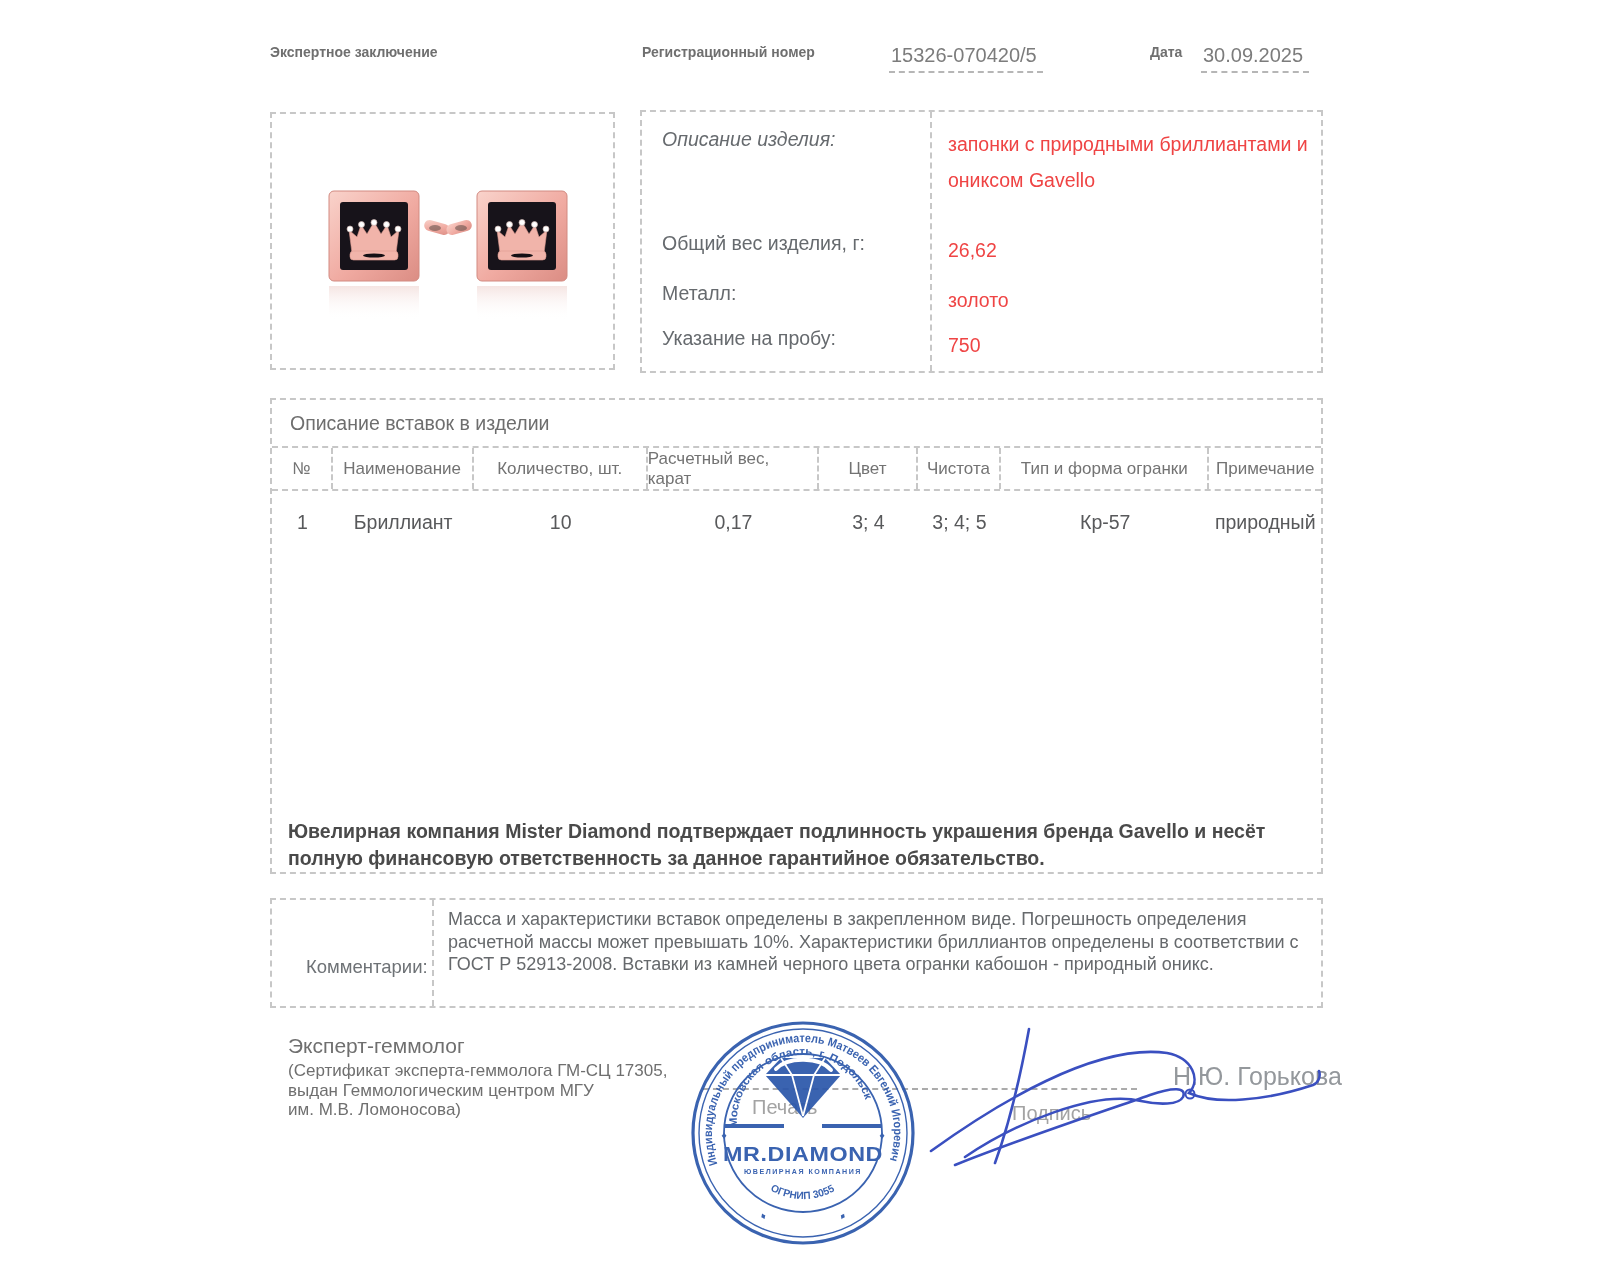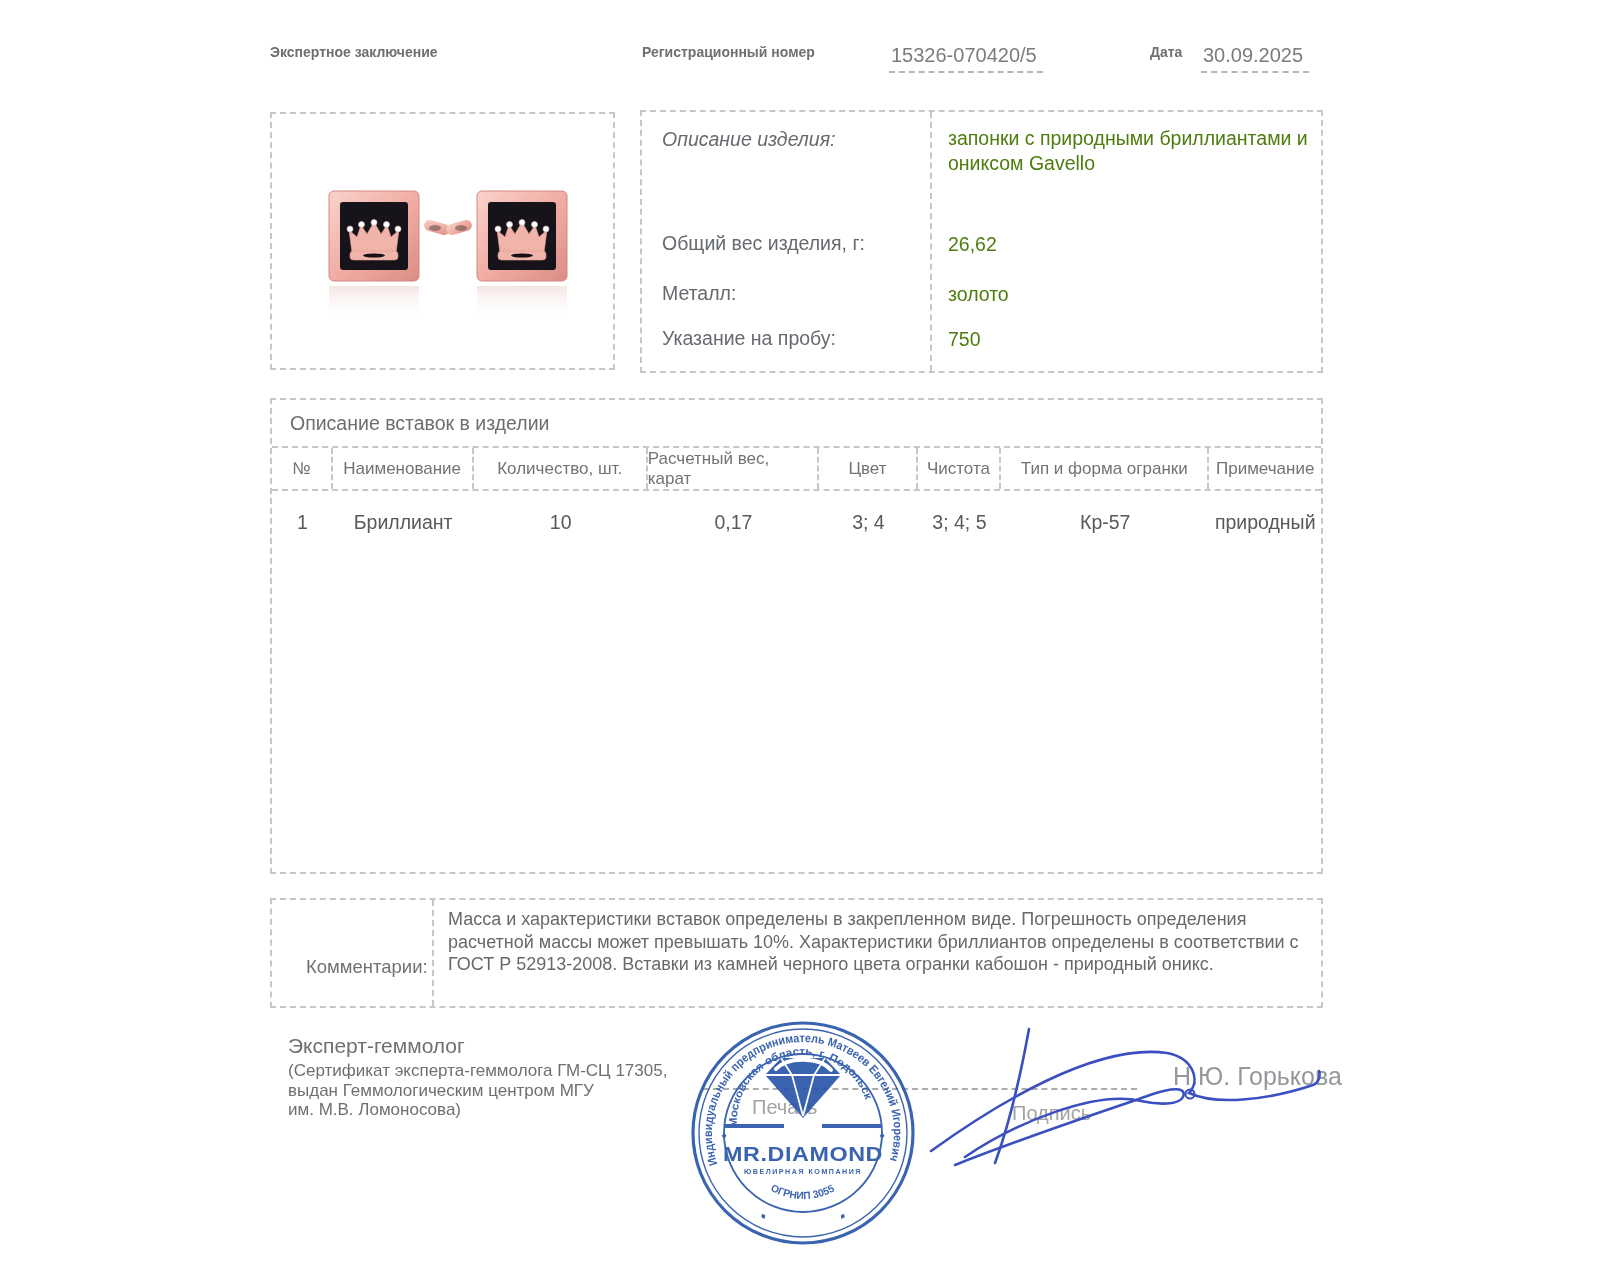--- a/index.html
+++ b/index.html
@@ -4,21 +4,21 @@
 <style>
   html,body{margin:0;padding:0;background:#fff;}
   #page{position:relative;width:1600px;height:1280px;background:#ffffff;overflow:hidden;
         font-family:"Liberation Sans",sans-serif;color:#6b6b6b;}
   .abs{position:absolute;}
   .dashed-box{position:absolute;border:2px dashed #c7c7c7;box-sizing:border-box;}
   .dash-underline{display:inline-block;border-bottom:2px dashed #b6b6b6;padding:0 6px 4px 2px;}
   .hdr-label{font-size:14px;font-weight:bold;color:#6f6f6f;}
   .hdr-value{font-size:20px;color:#7c7c7c;}
   .field-label{font-size:19.5px;color:#666a6e;}
-  .field-value{font-size:19.5px;color:#4d7c0f;line-height:25px;}
+  .field-value{font-size:19.5px;color:#ef4444;line-height:36px;}
   .v-divider{position:absolute;top:0;bottom:0;border-left:2px dashed #c7c7c7;}
   .tbl-title{font-size:19.5px;color:#6e6e6e;}
   .tbl-head-row{position:absolute;display:flex;border-top:2px dashed #c7c7c7;border-bottom:2px dashed #c7c7c7;box-sizing:border-box;}
   .tbl-head-cell{box-sizing:border-box;border-right:2px dashed #c7c7c7;display:flex;align-items:center;justify-content:center;
                  font-size:17px;color:#737373;}
   .tbl-head-cell.last{border-right:none;}
   .tbl-data-row{position:absolute;display:flex;}
   .tbl-data-cell{box-sizing:border-box;display:flex;align-items:flex-start;justify-content:center;
                  font-size:19.5px;color:#58595b;padding-top:20px;}
   .c0{width:62px;}.c1{width:144px;}.c2{width:178px;}.c3{width:175px;}
@@ -118,20 +118,21 @@
       <div class="tbl-data-cell c0">1</div>
       <div class="tbl-data-cell c1">Бриллиант</div>
       <div class="tbl-data-cell c2">10</div>
       <div class="tbl-data-cell c3">0,17</div>
       <div class="tbl-data-cell c4">3; 4</div>
       <div class="tbl-data-cell c5">3; 4; 5</div>
       <div class="tbl-data-cell c6">Кр-57</div>
       <div class="tbl-data-cell c7">природный</div>
     </div>
 
+    <div class="abs statement" style="left:16px;top:418px;width:1032px;">Ювелирная компания Mister Diamond подтверждает подлинность украшения бренда Gavello и несёт полную финансовую ответственность за данное гарантийное обязательство.</div>
   </div>
 
   <div class="dashed-box" style="left:270px;top:898px;width:1053px;height:110px;">
     <div class="v-divider" style="left:160px;"></div>
     <div class="abs comments-label" style="left:34px;top:8px;margin-top:48px;">Комментарии:</div>
     <div class="abs comments-text" style="left:176px;top:8px;width:872px;">Масса и характеристики вставок определены в закрепленном виде. Погрешность определения расчетной массы может превышать 10%. Характеристики бриллиантов определены в соответствии с ГОСТ Р 52913-2008. Вставки из камней черного цвета огранки кабошон - природный оникс.</div>
   </div>
 
   <div class="abs expert-title" style="left:288px;top:1034px;">Эксперт-геммолог</div>
   <div class="abs expert-cert" style="left:288px;top:1061px;">(Сертификат эксперта-геммолога ГМ-СЦ 17305,</div>

